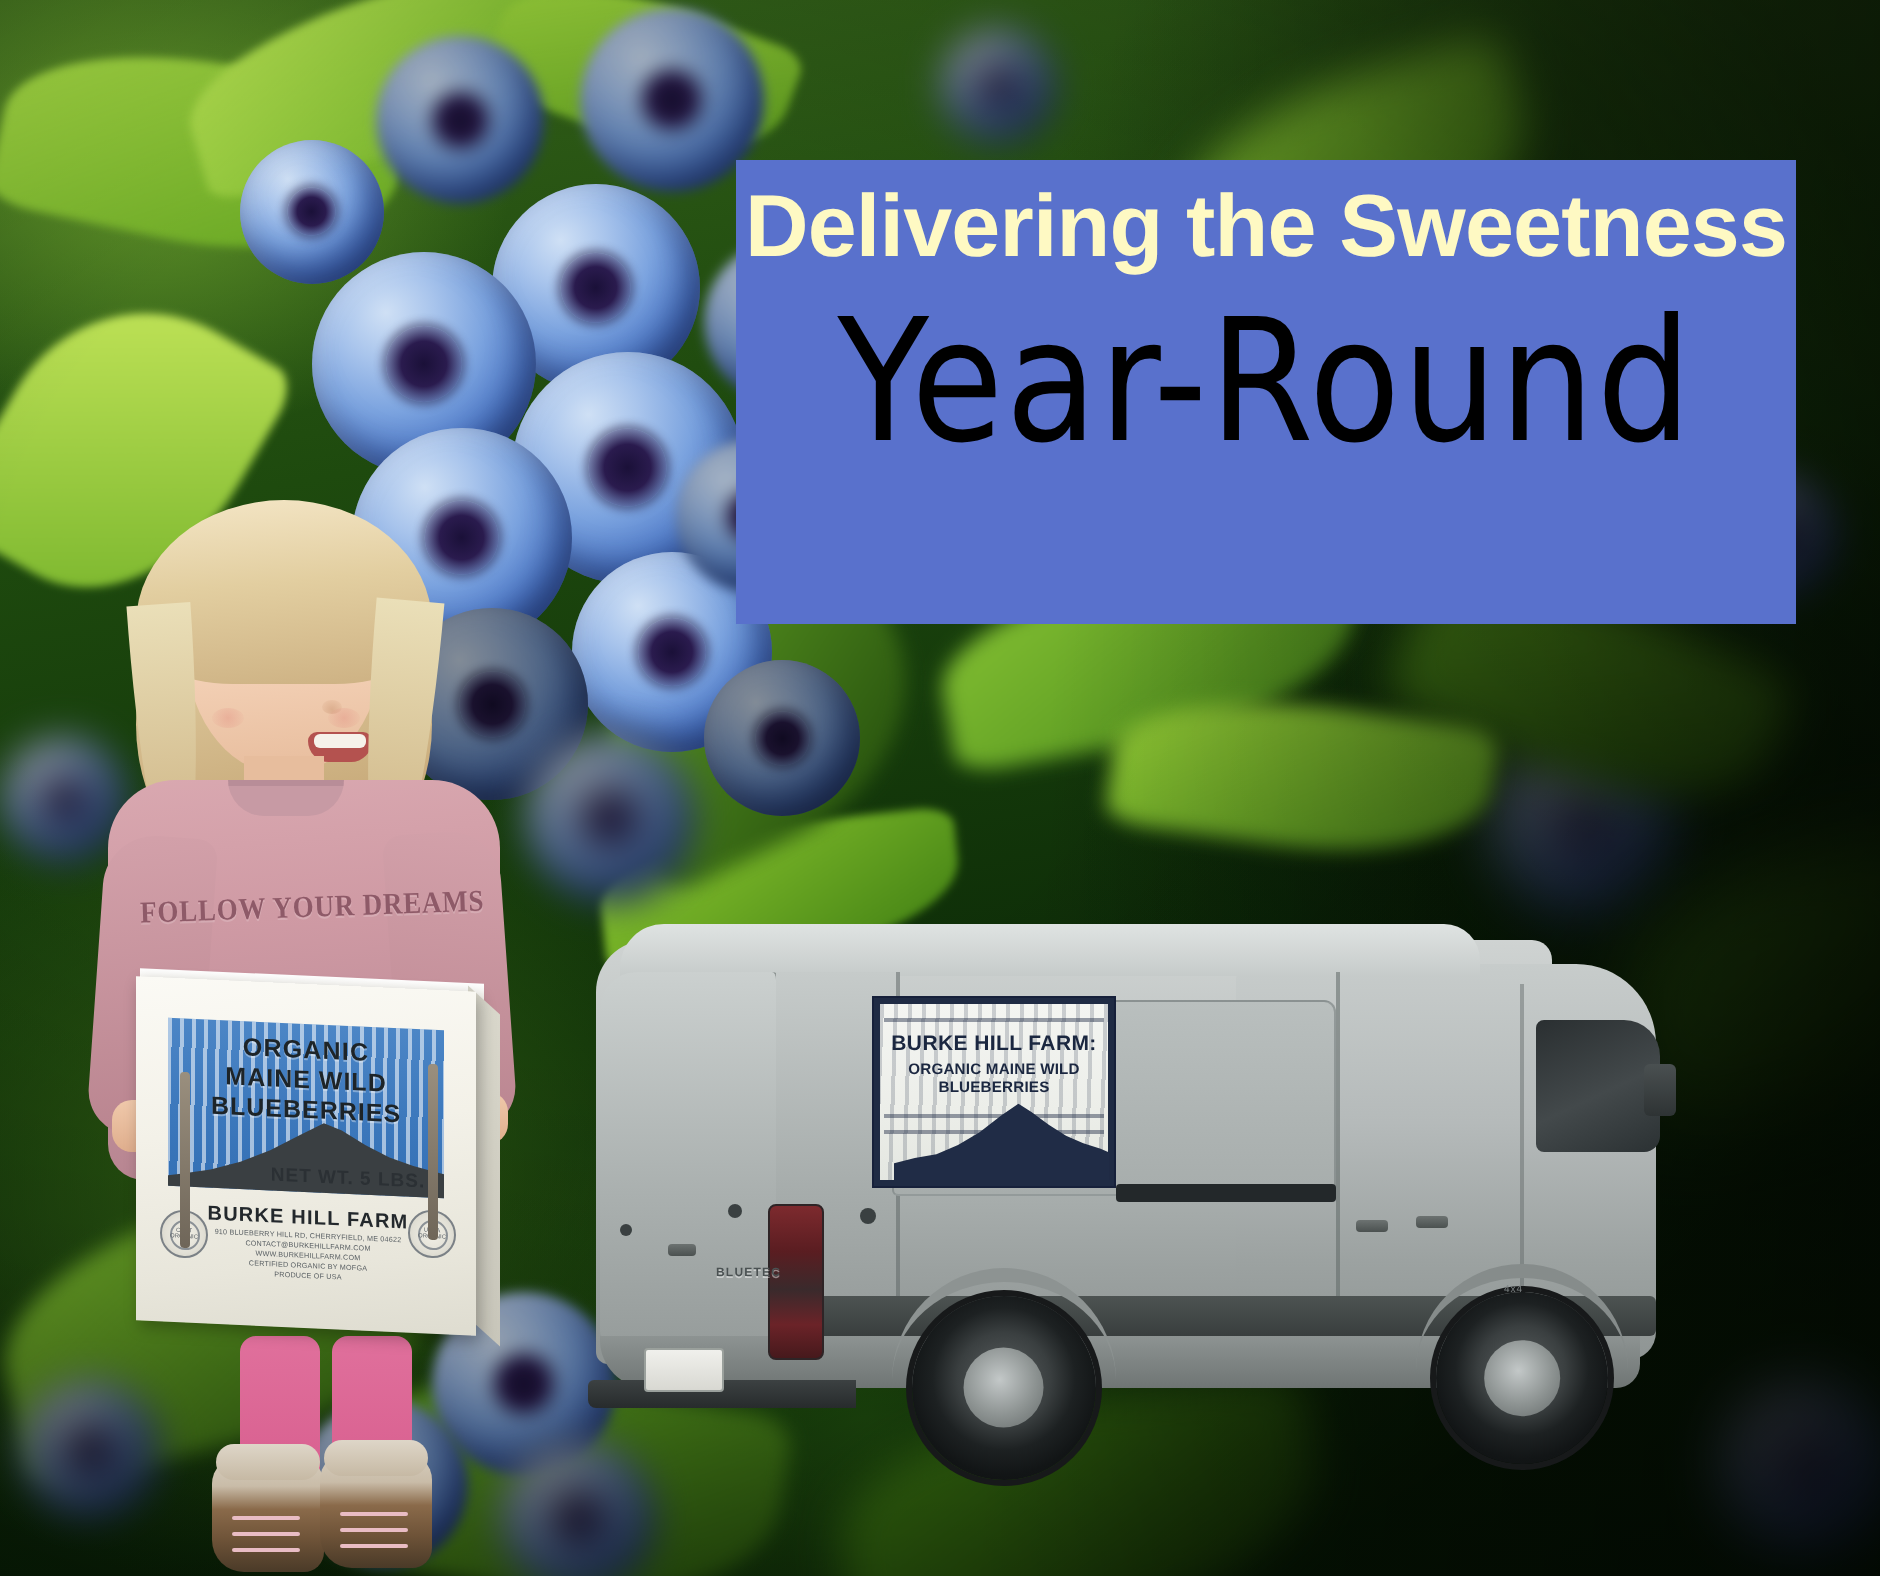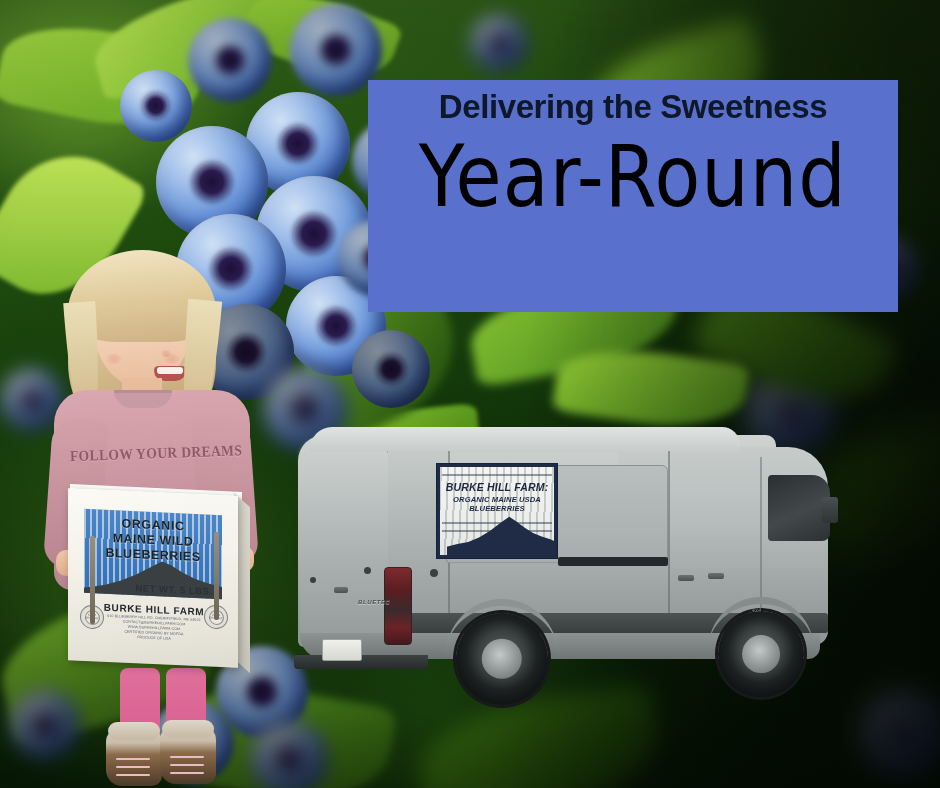--- a/index.html
+++ b/index.html
@@ -62,33 +62,33 @@
       linear-gradient(95deg, rgba(0,0,0,0) 55%, rgba(0,0,0,.30) 78%, rgba(0,0,0,.5) 100%);
   }
 
   
   #headline{
     position:absolute; left:368px; top:80px; width:530px; height:232px;
     padding:6px 14px 0 14px;
     display:flex; flex-direction:column; align-items:center; justify-content:flex-start;
   }
   .hl-line{
-    color:#0f172a; font-weight:700; letter-spacing:-.4px;
-    font-size:33px; line-height:1.28; white-space:nowrap;
+    color:#fef9c3; font-weight:700; letter-spacing:-.4px;
+    font-size:44px; line-height:1.28; white-space:nowrap;
   }
   .hl-script{
     margin-top:6px;
     font-family:"DejaVu Sans", sans-serif;
     font-weight:400; font-size:72px; line-height:1.0; color:#000;
     letter-spacing:1px; white-space:nowrap;
     transform:scale(1.04,1.18); transform-origin:center top;
   }
 
   
-  #van{ position:absolute; left:288px; top:417px; width:562px; height:300px;font-style:italic; }
+  #van{ position:absolute; left:288px; top:452px; width:562px; height:300px; }
   .v{ position:absolute; }
   .body-main{
     left:10px; top:18px; width:478px; height:212px;
     background:linear-gradient(180deg,#cfd3d2 0%,#c2c7c6 22%,#a9afae 58%,#9ba1a0 78%,#8e9493 100%);
     border-radius:26px 10px 6px 6px;
   }
   .body-front{
     left:330px; top:30px; width:210px; height:198px;
     background:linear-gradient(180deg,#c7cccb 0%,#b5baba 40%,#9ca2a1 75%,#8f9594 100%);
     border-radius:8px 40px 14px 10px;
@@ -476,21 +476,21 @@
     <div class="badge-front">4x4</div>
 
     <div class="van-sign">
       <div class="sign-paper"></div>
       <div class="sign-streak" style="top:10px;"></div>
       <div class="sign-streak" style="top:58px;"></div>
       <div class="sign-streak" style="top:66px;"></div>
       <div class="sign-mtn"></div>
       <div class="sign-text">
         <div class="sign-t1">BURKE HILL FARM:</div>
-        <div class="sign-t2">ORGANIC MAINE USDA</div>
+        <div class="sign-t2">ORGANIC MAINE WILD</div>
         <div class="sign-t3">BLUEBERRIES</div>
       </div>
     </div>
   </div>
 
   <div id="girl">
     <div class="g hair-back"></div>
     <div class="g face">
       <span class="brow" style="left:20px; top:44px; width:20px;"></span>
       <span class="brow" style="left:60px; top:44px; width:20px;"></span>

